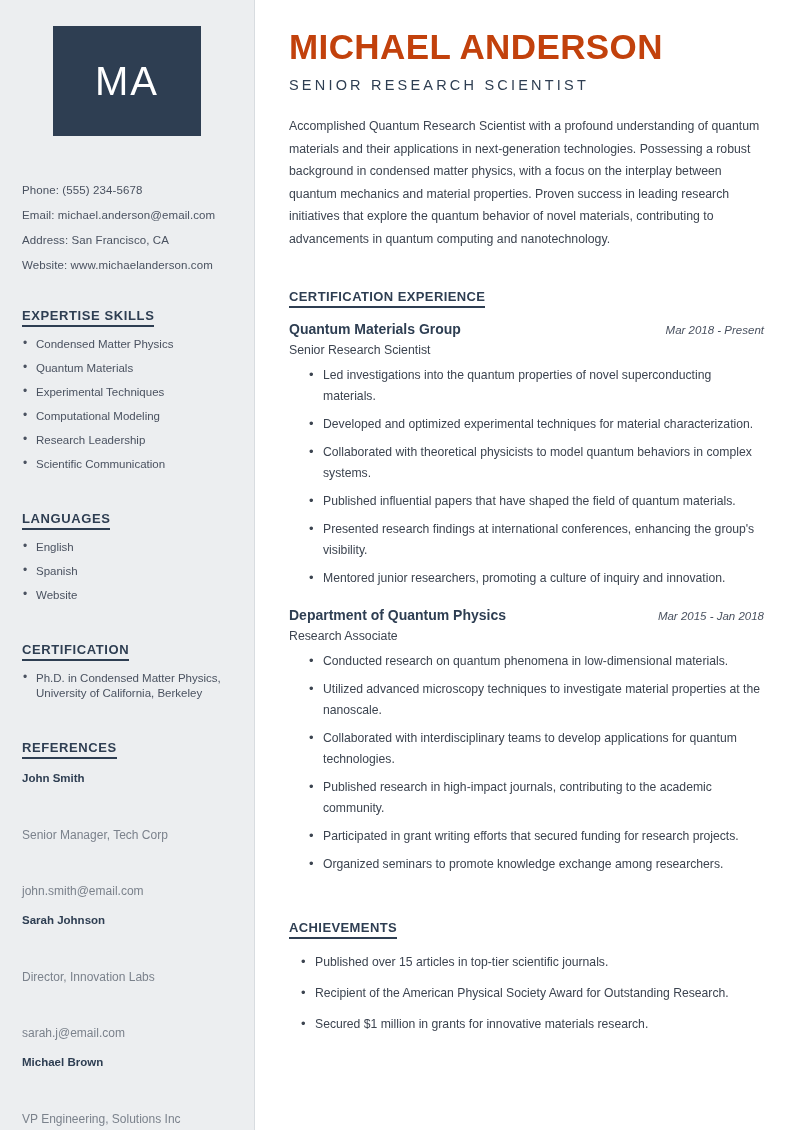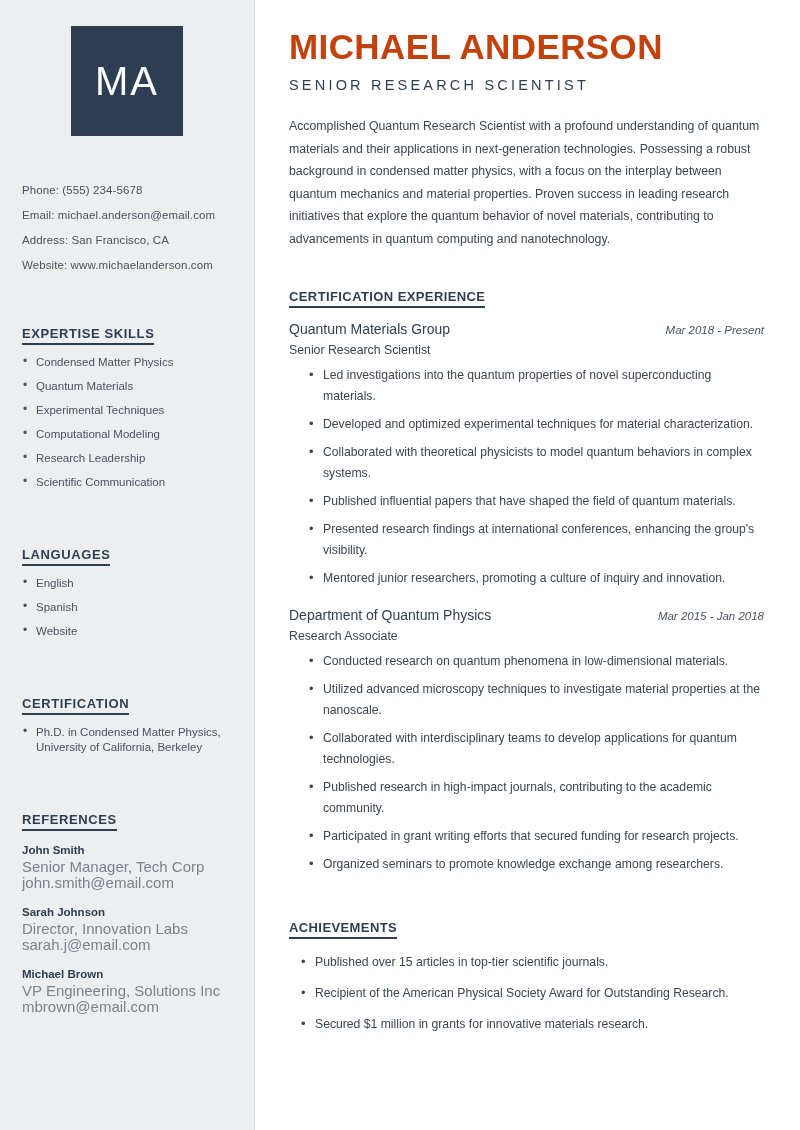--- a/index.html
+++ b/index.html
@@ -26,21 +26,21 @@
   .sidebar {
     width: 255px;
     min-width: 255px;
     background: #eceef0;
     border-right: 1px solid #d8dce0;
     box-sizing: border-box;
     padding: 22px 22px 20px 22px;
     position: relative;
   }
   .monogram {
-    width: 112px;
+    width: 148px;
     height: 110px;
     background: #2e3e52;
     margin: 4px auto 0 auto;
     display: flex;
     align-items: center;
     justify-content: center;
   }
   .monogram span {
     color: #ffffff;
     font-size: 40px;
@@ -58,21 +58,21 @@
     letter-spacing: 0.1px;
   }
   .side-heading {
     font-size: 13px;
     font-weight: bold;
     color: #2e3e52;
     letter-spacing: 0.6px;
     border-bottom: 2px solid #2e3e52;
     display: inline-block;
     padding-bottom: 2px;
-    margin-top: 48px;
+    margin-top: 30px;
     margin-bottom: 10px;
   }
   .side-list {
     margin: 0;
     padding: 0;
     list-style: none;
   }
   .side-list li {
     font-size: 11.5px;
     color: #4a5260;
@@ -92,23 +92,24 @@
   .ref-block {
     margin-bottom: 12px;
   }
   .ref-name {
     font-size: 11.5px;
     font-weight: bold;
     color: #2e3e52;
     line-height: 18px;
   }
   .ref-role, .ref-email {
-    font-size: 15px;
+    font-size: 12px;
     color: #7b828c;
     line-height: 16px;
+    margin-top: 40px;
   }
   
   .main {
     flex: 1;
     box-sizing: border-box;
     padding: 26px 36px 0 34px;
   }
   .name {
     font-size: 35px;
     font-weight: bold;
@@ -141,21 +142,21 @@
     margin-top: 27px;
     margin-bottom: 13px;
   }
   .job-head {
     display: flex;
     align-items: baseline;
     justify-content: space-between;
   }
   .job-company {
     font-size: 14px;
-    font-weight: normal;
+    font-weight: bold;
     color: #2e3e52;
   }
   .job-dates {
     font-size: 11.5px;
     font-style: italic;
     color: #4a5260;
   }
   .job-role {
     font-size: 12.3px;
     color: #3c4450;

